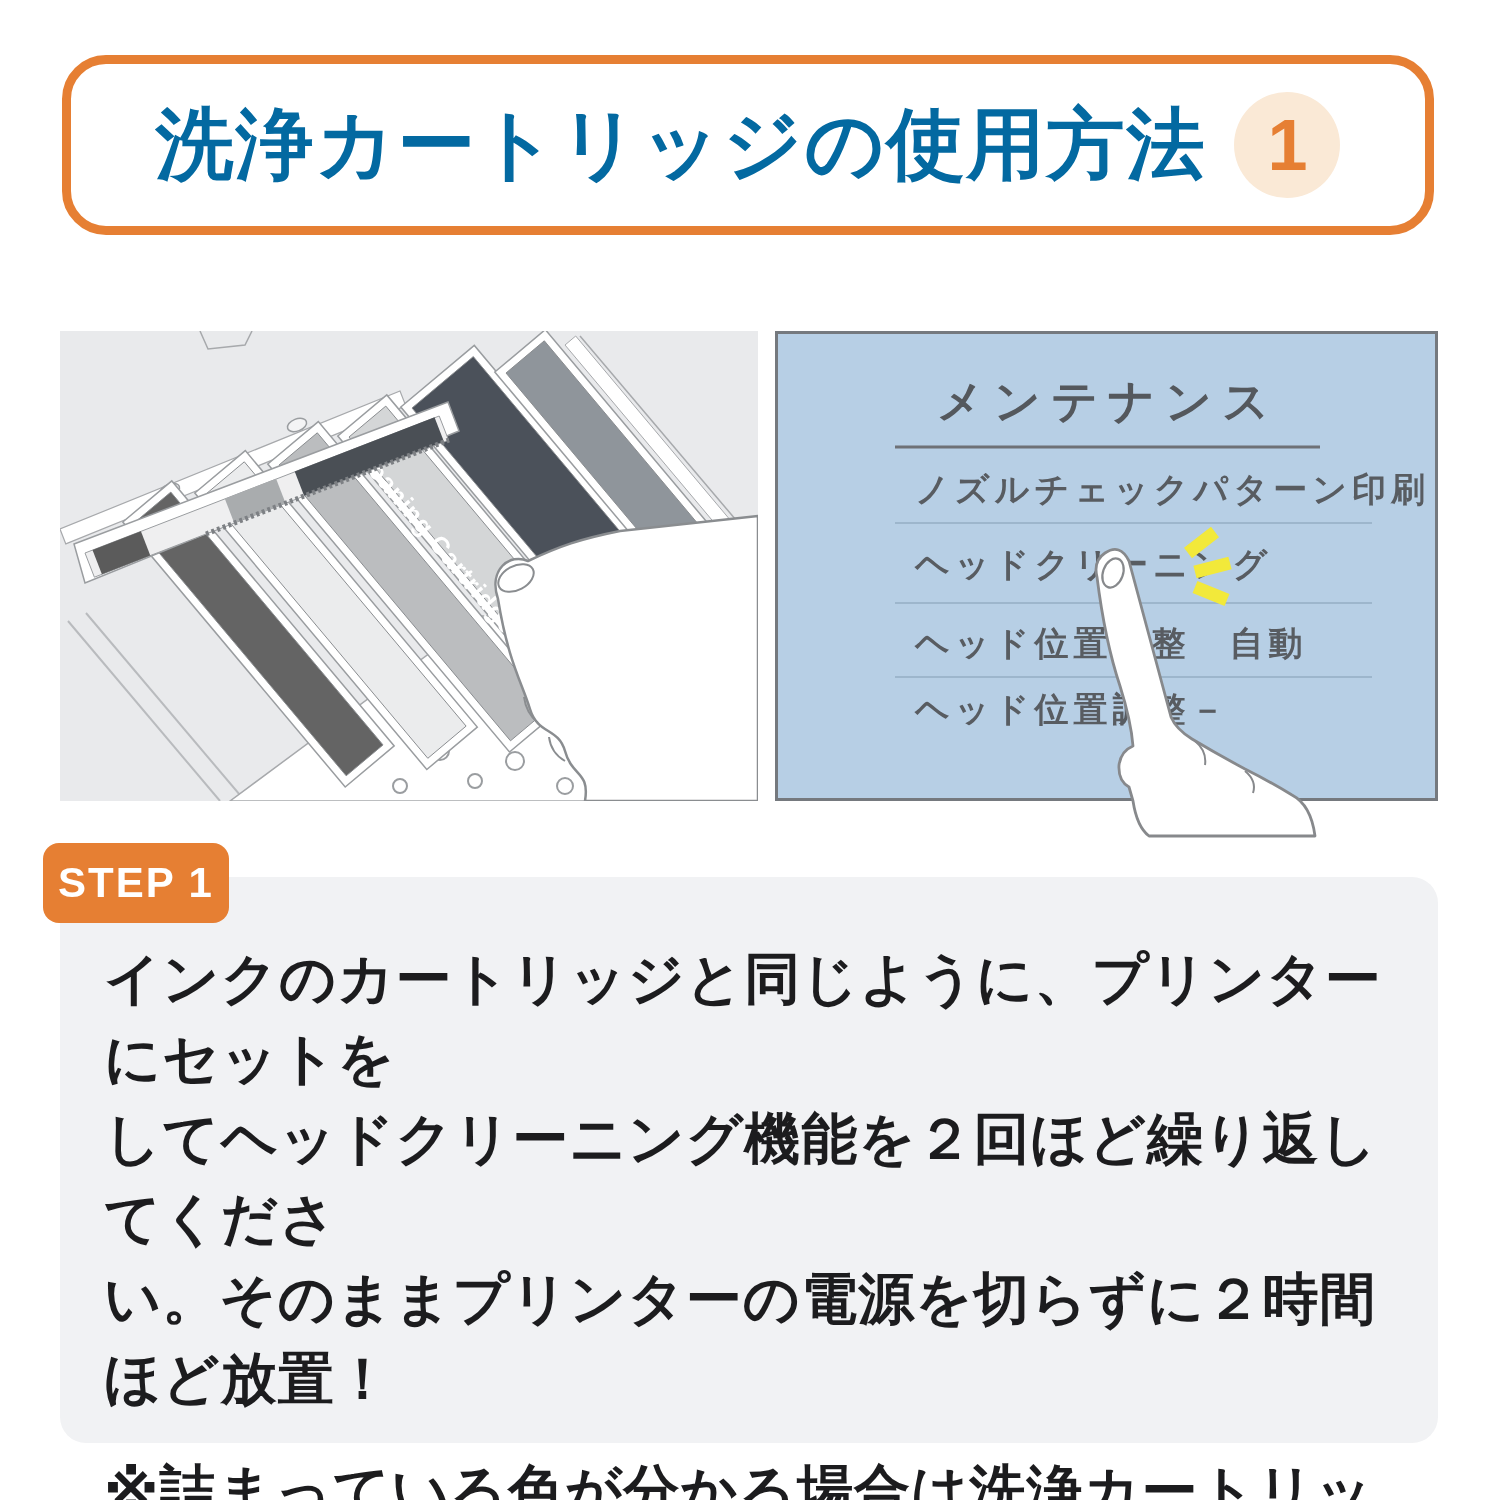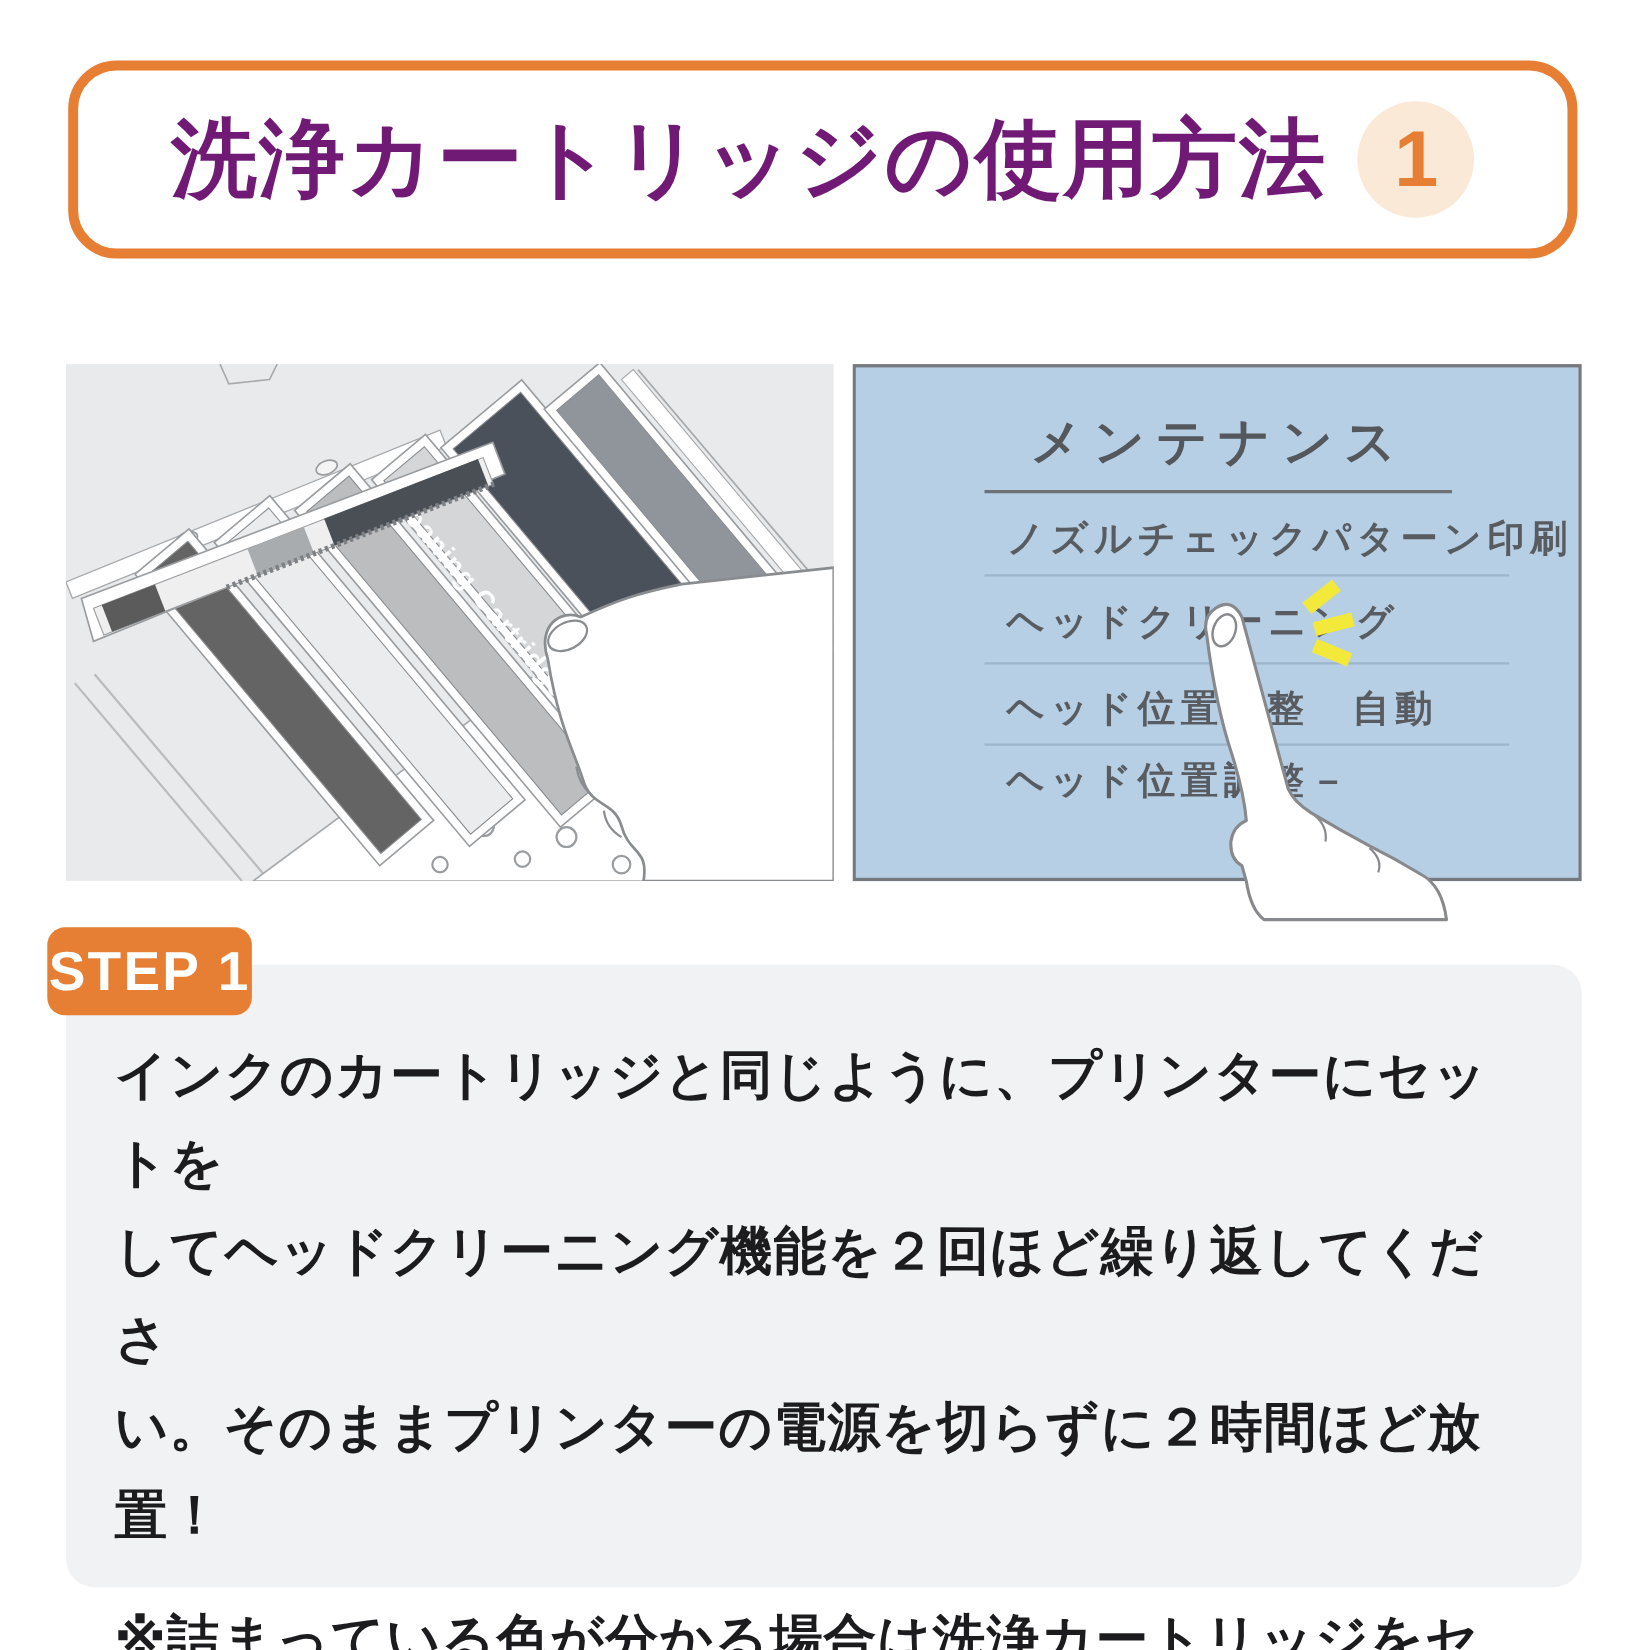--- a/index.html
+++ b/index.html
@@ -2,36 +2,36 @@
 <html><head>
 <meta charset="utf-8">
 <style>
   html,body{margin:0;padding:0;background:#ffffff;}
   .page{position:relative;width:1500px;height:1500px;background:#ffffff;overflow:hidden;
         font-family:"Liberation Sans","DejaVu Sans",sans-serif;}
   
   .title-box{position:absolute;left:62px;top:55px;width:1372px;height:180px;
      box-sizing:border-box;border:9px solid #E67F33;border-radius:44px;background:#ffffff;
      display:flex;align-items:center;justify-content:center;gap:28px;}
-  .title-text{color:#701a75;font-size:78px;font-weight:800;letter-spacing:2px;white-space:nowrap;}
+  .title-text{color:#0369a1;font-size:78px;font-weight:800;letter-spacing:2px;white-space:nowrap;}
   .title-num-circle{width:106px;height:106px;border-radius:50%;background:#FAE9D6;
      display:flex;align-items:center;justify-content:center;flex:0 0 auto;}
   .title-num{color:#E67F33;font-size:72px;font-weight:800;line-height:1;}
   
   .fig-left{position:absolute;left:60px;top:331px;width:698px;height:470px;}
   .fig-right{position:absolute;left:775px;top:331px;width:736px;height:515px;}
   .fig-left svg,.fig-right svg{display:block;}
   
   .step-badge{position:absolute;left:43px;top:843px;width:186px;height:80px;border-radius:16px;
-     background:#E67F33;color:#ffffff;font-size:50px;font-weight:800;letter-spacing:2px;
+     background:#E67F33;color:#ffffff;font-size:42px;font-weight:800;letter-spacing:2px;
      display:flex;align-items:center;justify-content:center;z-index:3;}
   .instruction-box{position:absolute;left:60px;top:877px;width:1378px;height:566px;
      box-sizing:border-box;background:#F1F2F4;border-radius:26px;z-index:1;
      padding:62px 44px 20px 44px;}
-  .instruction-box p{margin:0;color:#1C1C1E;font-size:48px;font-weight:800;
+  .instruction-box p{margin:0;color:#1C1C1E;font-size:56px;font-weight:800;
      line-height:80px;letter-spacing:1px;}
   .instruction-box p + p{margin-top:32px;}
   
   text{font-family:"Liberation Sans","DejaVu Sans",sans-serif;}
 </style>
 </head>
 <body>
 
 <div class="page">
 

